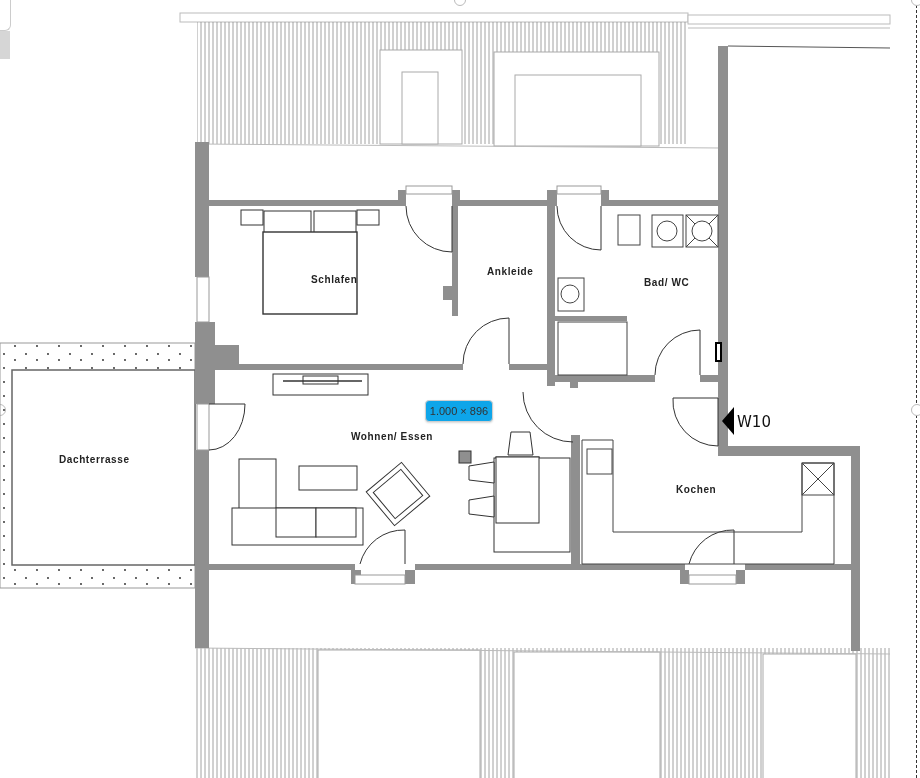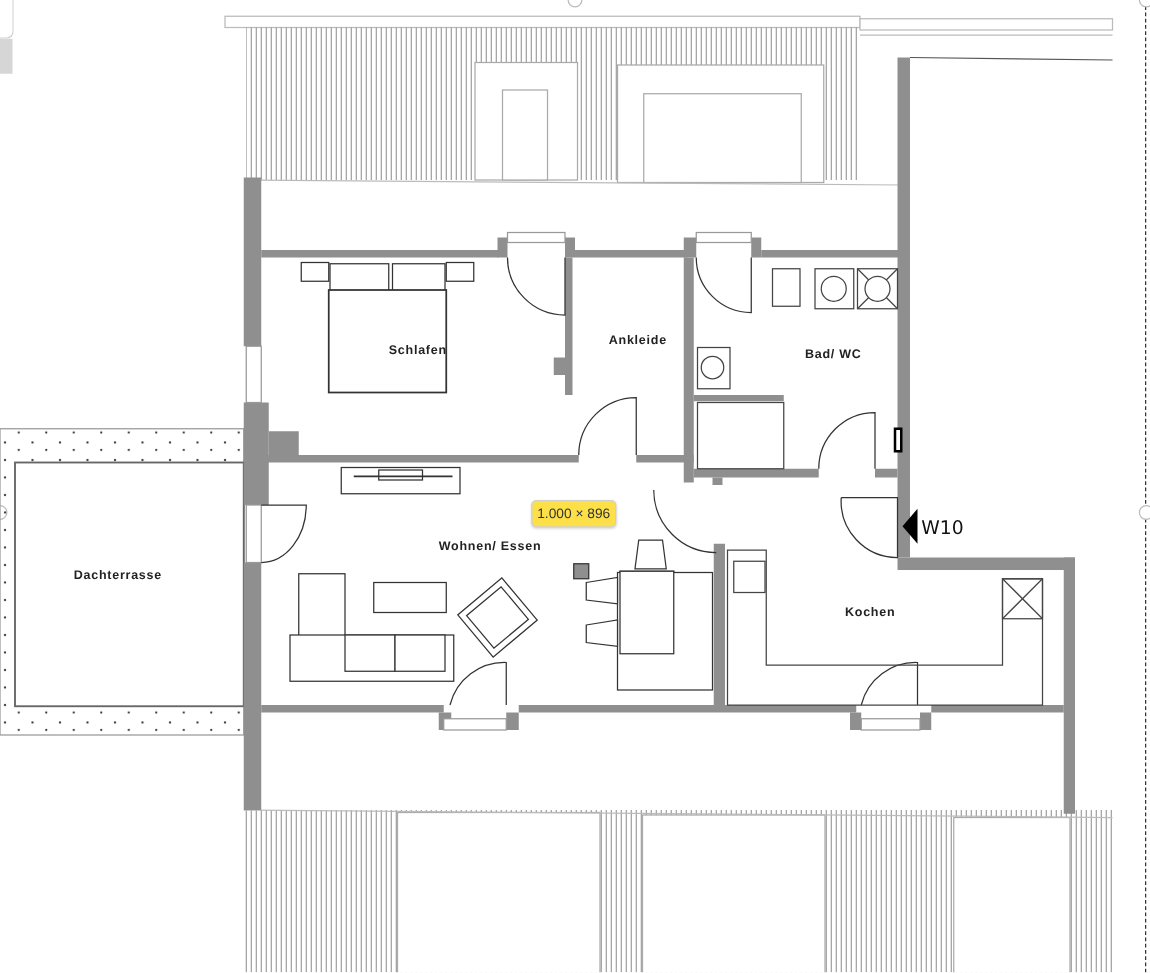--- a/index.html
+++ b/index.html
@@ -1,21 +1,21 @@
 <!DOCTYPE html>
 <html><head>
   <meta charset="utf-8">
   <style>
     html, body { margin: 0; padding: 0; background: #ffffff; }
     body { width: 920px; height: 778px; position: relative; overflow: hidden; font-family: "Liberation Sans", sans-serif; }
     #plan { position: absolute; left: 0; top: 0; width: 920px; height: 778px; }
     .room-label { font-family: "Liberation Sans", sans-serif; font-weight: bold; font-size: 10px; fill: #222; letter-spacing: 0.6px; }
     .size-badge {
       position: absolute; left: 425px; top: 400px; width: 66px; height: 20px;
-      background: #fde047; border: 1px solid #cfcfcf; border-radius: 4px;
+      background: #0ea5e9; border: 1px solid #cfcfcf; border-radius: 4px;
       box-shadow: 0 1px 2px rgba(0,0,0,0.15);
       font-family: "Liberation Sans", sans-serif; font-size: 11px; color: #333;
       display: flex; align-items: center; justify-content: center;
     }
     .marker-label { font-family: "DejaVu Sans", sans-serif; font-size: 15px; fill: #111; }
     .edge-panel { position: absolute; left: 0; top: 0; width: 10px; height: 60px; }
     .edge-panel .top { width: 10px; height: 30px; background: #fff; border-right: 1px solid #ccc; border-bottom: 1px solid #ccc; border-bottom-right-radius: 6px; }
     .edge-panel .bottom { width: 10px; height: 28px; background: #d6d6d6; }
     .handle { position: absolute; width: 10px; height: 10px; background: #fff; border: 1px solid #bbb; border-radius: 50%; }
     .dashed-edge { position: absolute; left: 916px; top: 0; width: 0; height: 778px; border-left: 1px dashed #333; }

